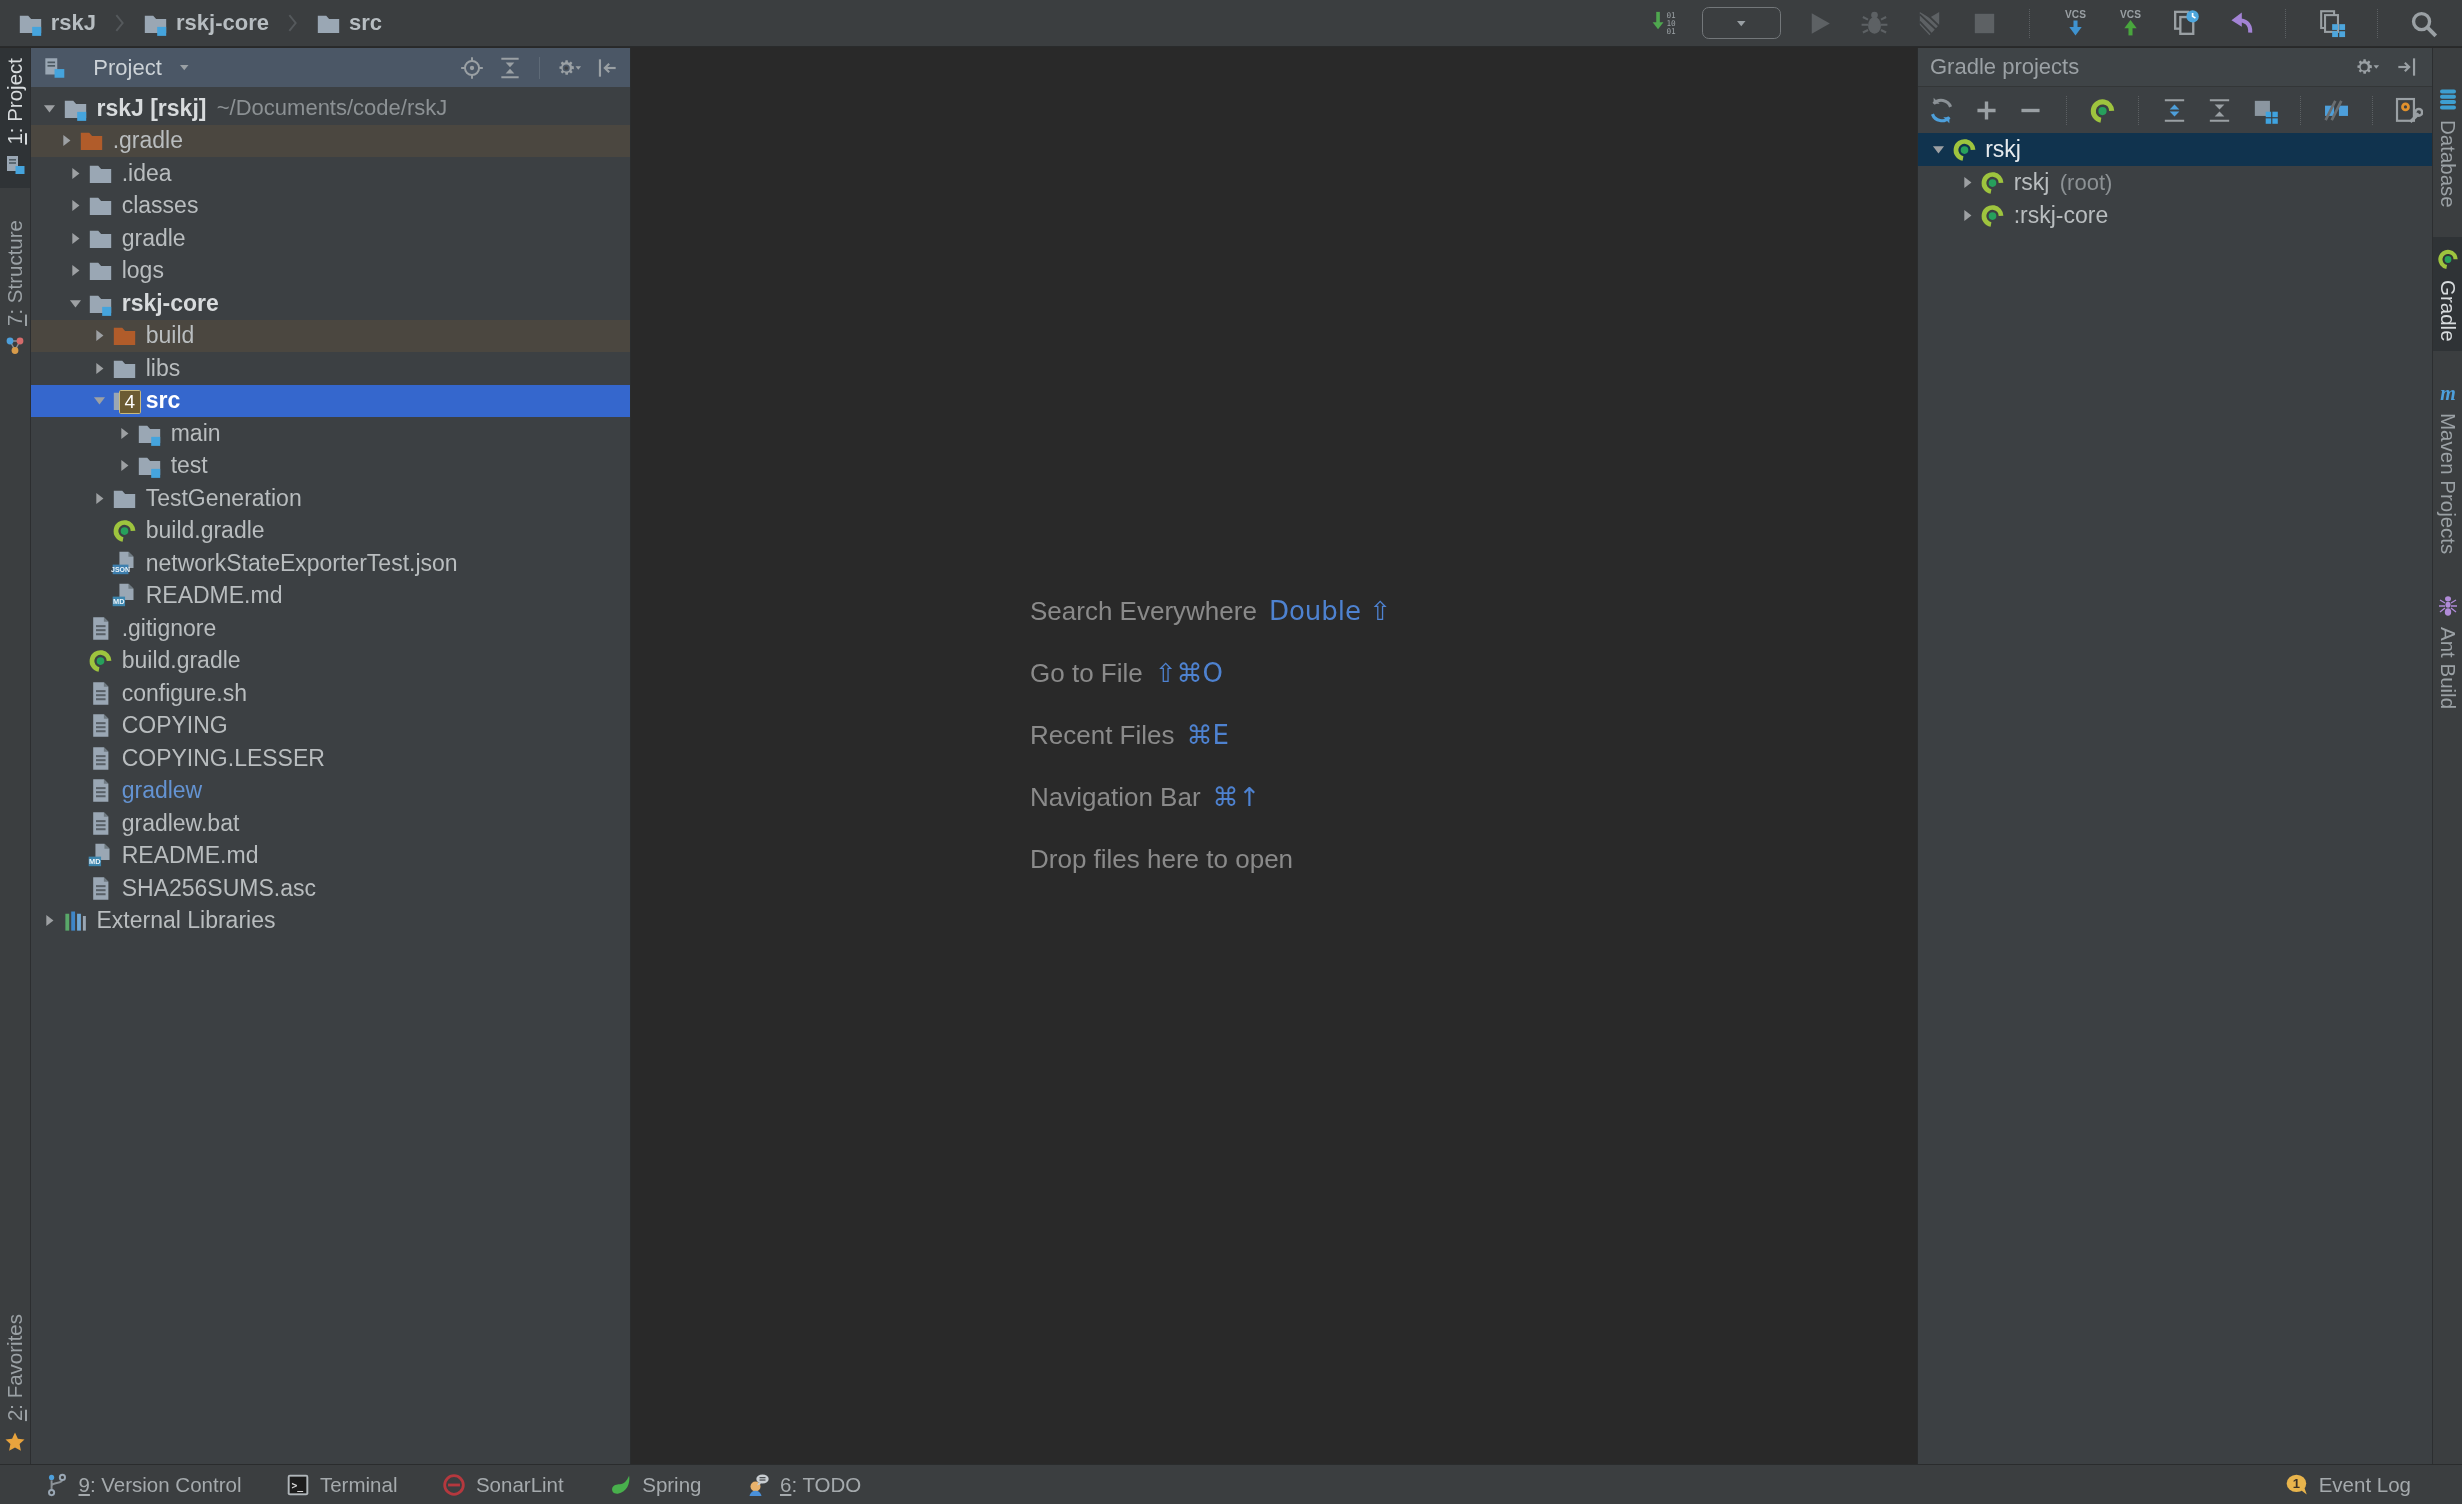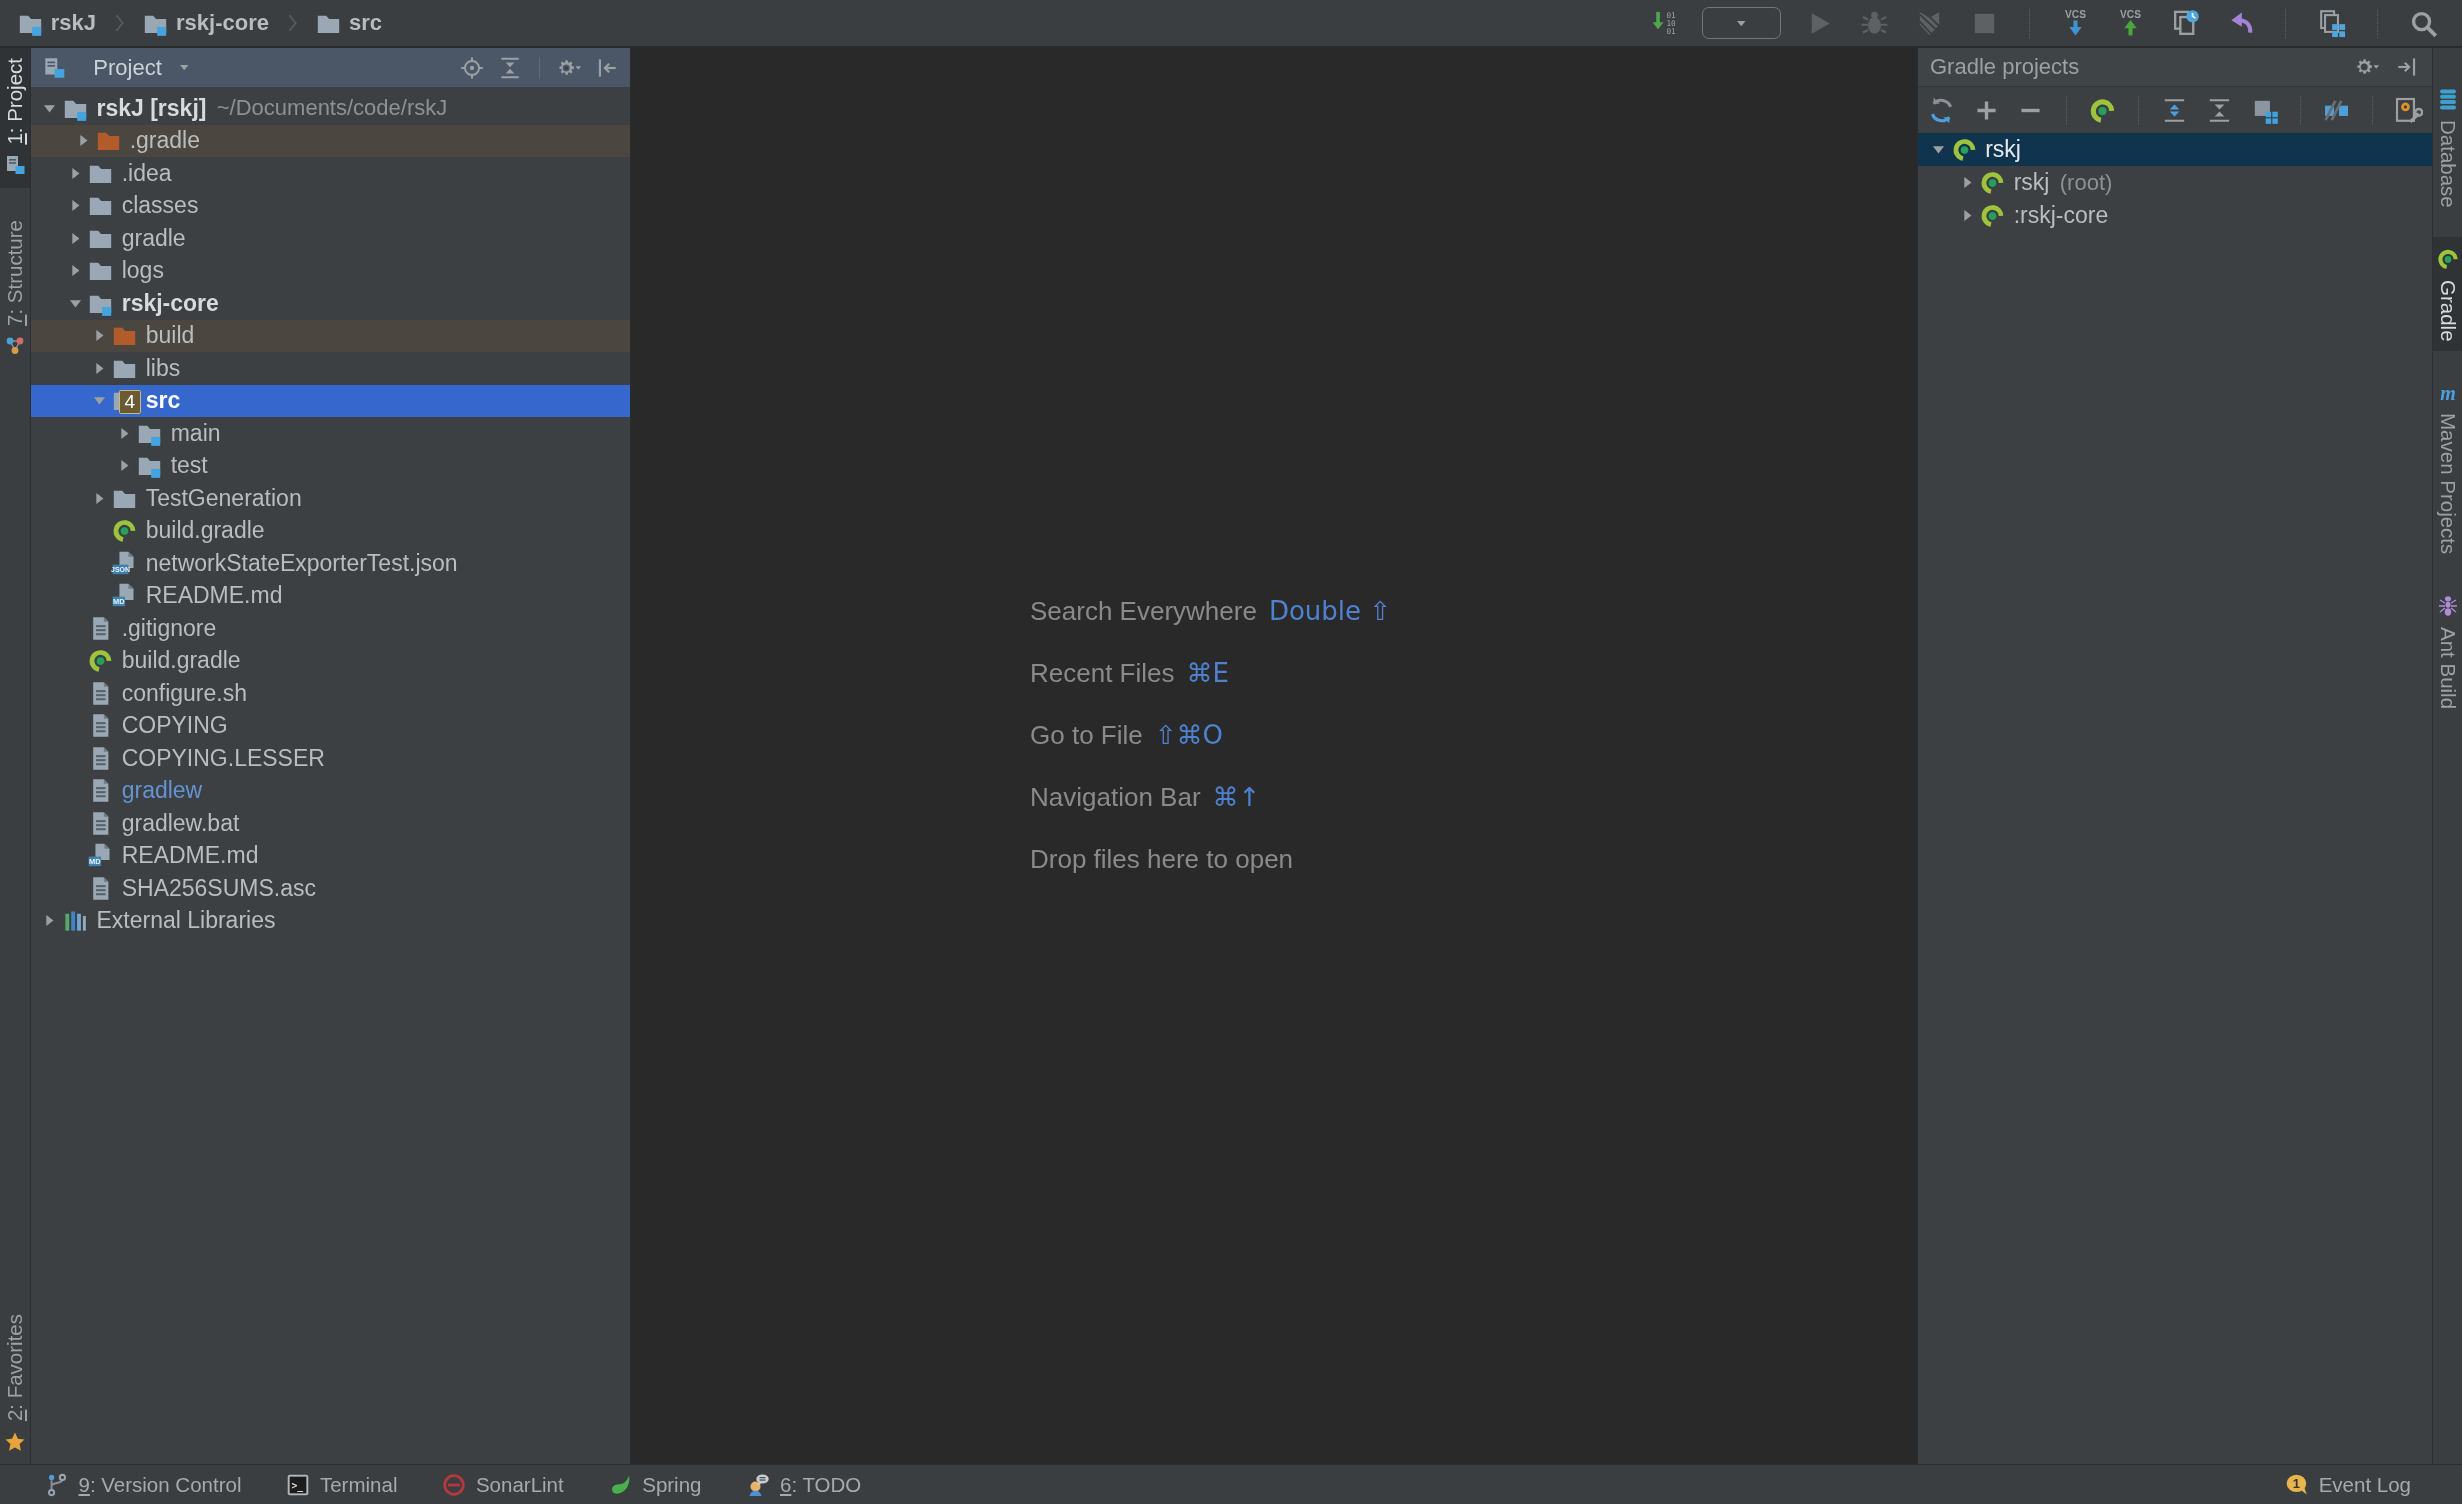--- a/index.html
+++ b/index.html
@@ -327,21 +327,21 @@
             <svg viewBox="0 0 24 24">
               <path d="M2.5 5h7.5l2.5 3h9v12.5H2.5z" fill="#9aa7b4"></path>
             </svg>
             <svg viewBox="0 0 24 24" style="position:absolute;left:0;top:0">
               <rect x="13.5" y="15" width="8" height="8" fill="#45a4dd"></rect>
             </svg>
           </span>
    <span class="lbl b">rskJ [rskj]</span>
    <span class="sfx">~/Documents/code/rskJ</span>
   </div>
-        <div class="trow olive" style="padding-left:40px">
+        <div class="trow olive" style="padding-left:23px">
    <span class="arr">
             <svg viewBox="0 0 24 24">
               <path d="M8 5l9 7-9 7z" fill="#9da0a3"></path>
             </svg>
           </span>
    <span class="ticon">
             <svg viewBox="0 0 24 24">
               <path d="M2.5 5h7.5l2.5 3h9v12.5H2.5z" fill="#b15c2a"></path>
             </svg>
           </span>
@@ -691,26 +691,26 @@
       </div>
   </div>
 
   <div id="editor">
     <div id="hints">
         <div class="hintline">
    <span class="hlbl">Search Everywhere</span>
    <span class="hkey">Double ⇧</span>
   </div>
         <div class="hintline">
+   <span class="hlbl">Go to File</span>
+   <span class="hkey">⇧⌘O</span>
+  </div>
+        <div class="hintline">
    <span class="hlbl">Recent Files</span>
    <span class="hkey">⌘E</span>
-  </div>
-        <div class="hintline">
-   <span class="hlbl">Go to File</span>
-   <span class="hkey">⇧⌘O</span>
   </div>
         <div class="hintline">
    <span class="hlbl">Navigation Bar</span>
    <span class="hkey">⌘↑</span>
   </div>
         <div class="hintline">
    <span class="hlbl">Drop files here to open</span>
 
   </div>
       </div>

